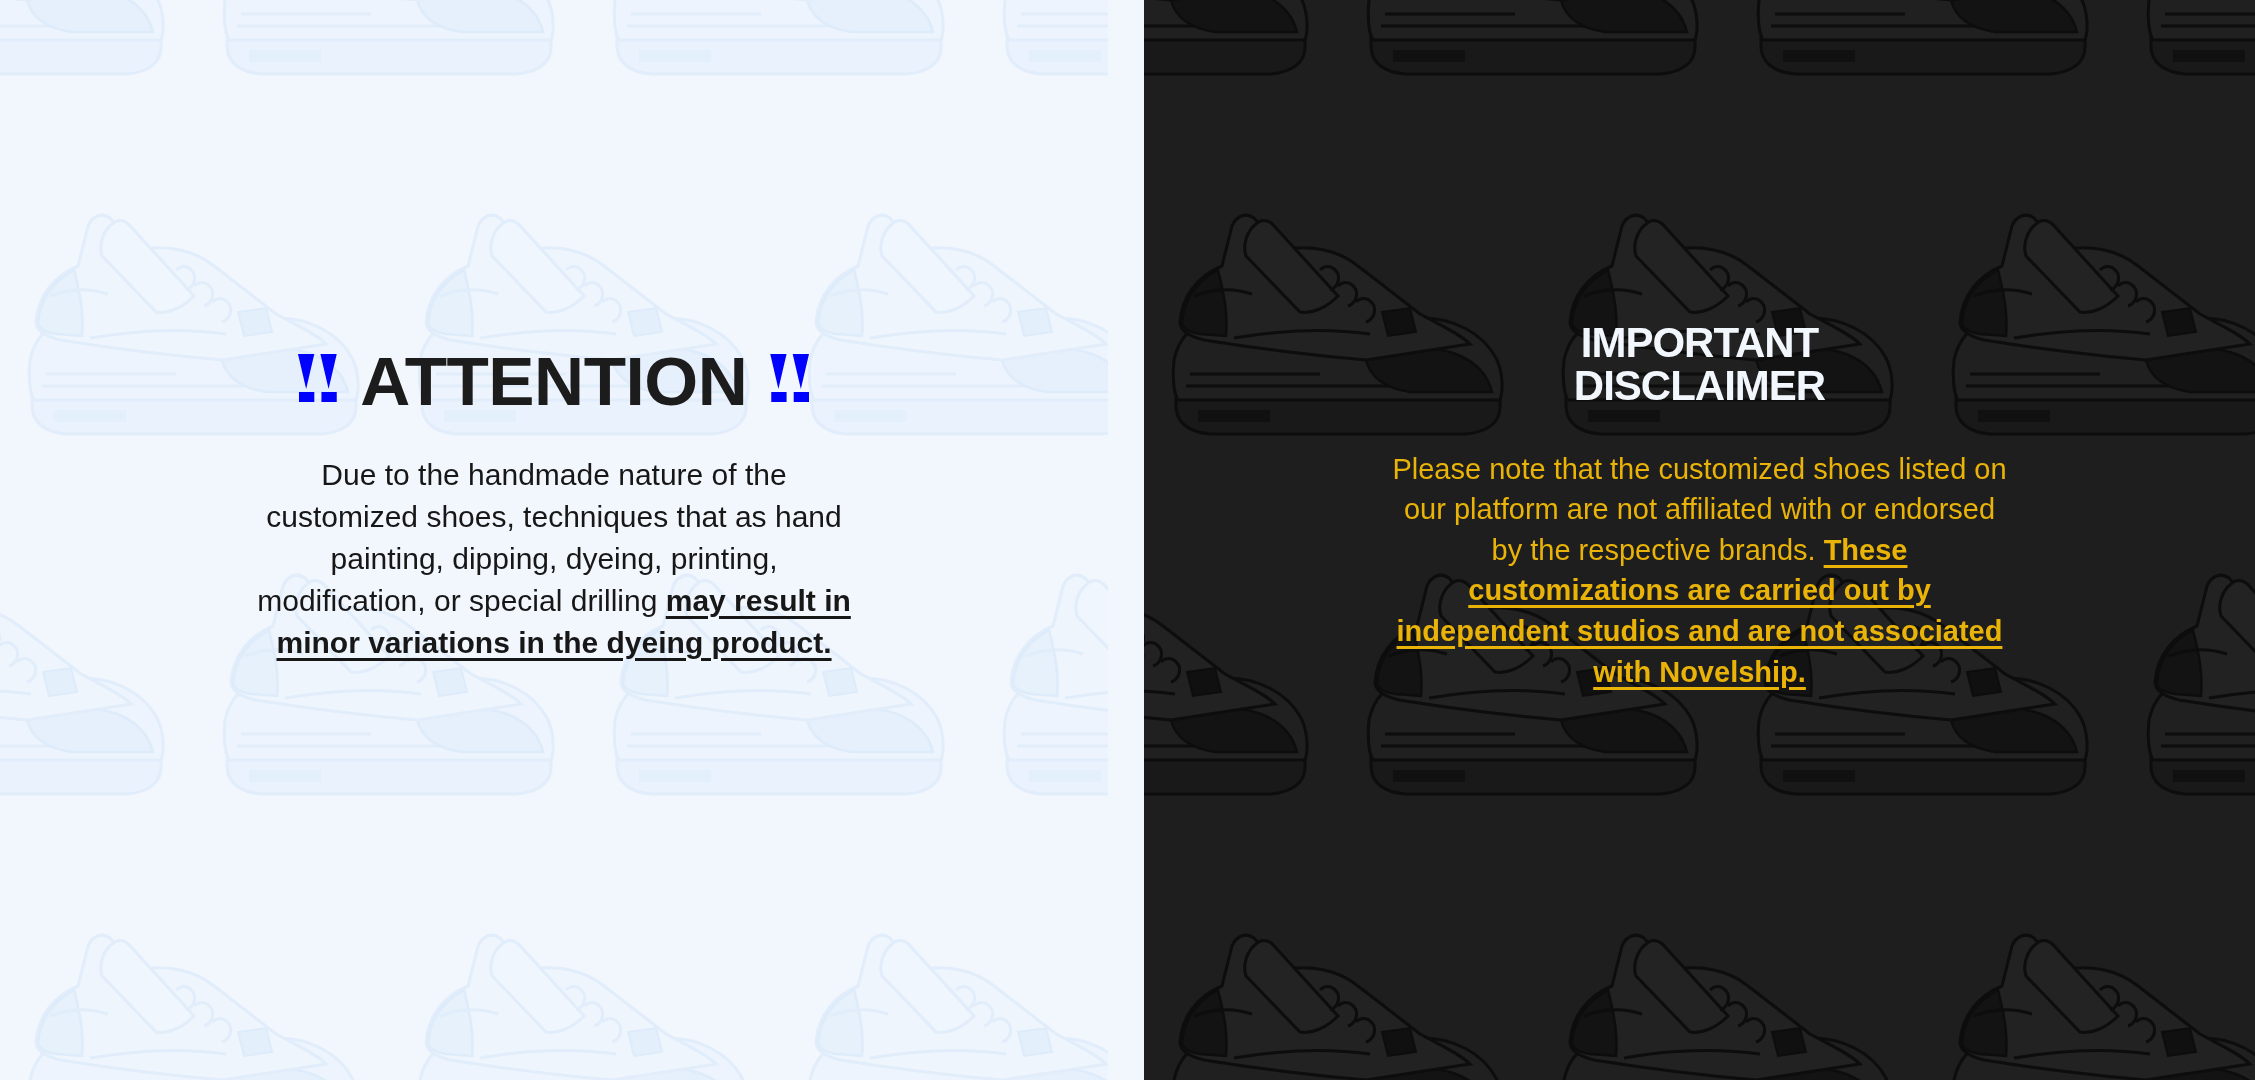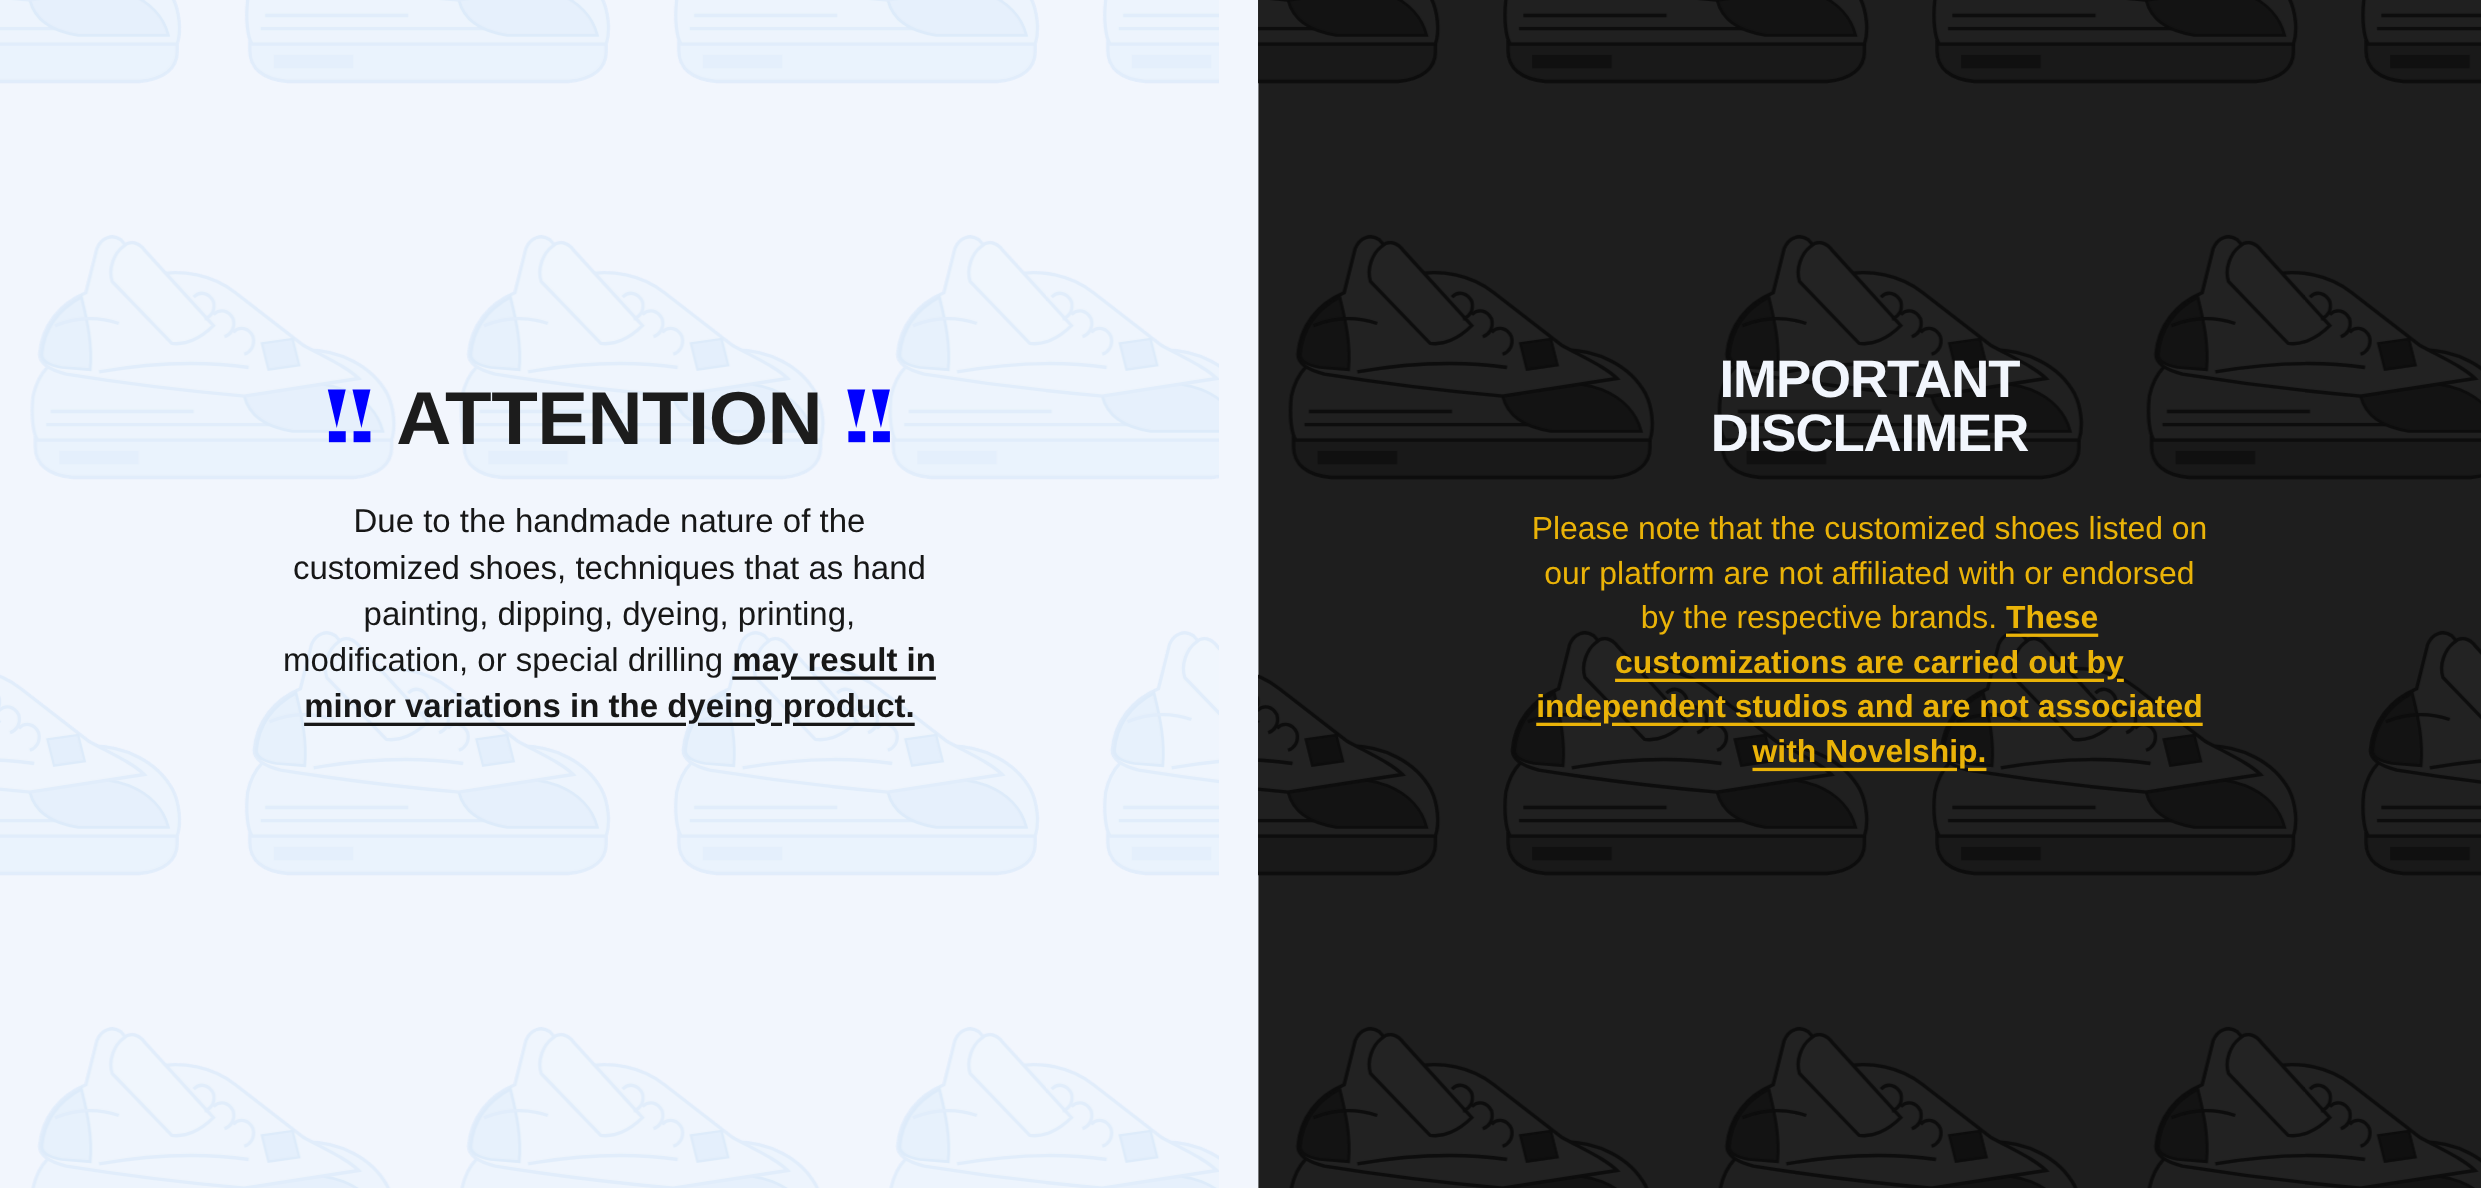--- a/index.html
+++ b/index.html
@@ -114,21 +114,21 @@
   }
   .bangs .bang::after {
     content: "";
     position: absolute;
     bottom: 0; left: 1px;
     width: 15px; height: 10px;
     background: #0000FF;
   }
 
   .heading--dark {
-    font-size: 48px;
+    font-size: 42px;
     color: #F2F6FD;
     letter-spacing: -1px;
     display: block;
     line-height: 1.02;
     white-space: normal;
     max-width: 640px;
   }
   .heading--dark .hl { display: block; }
 
   

